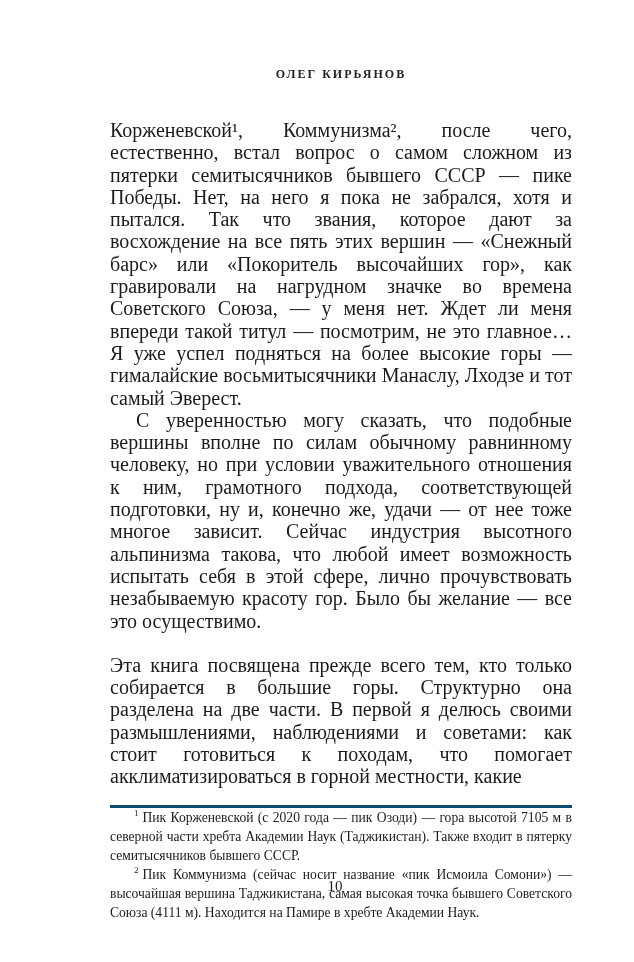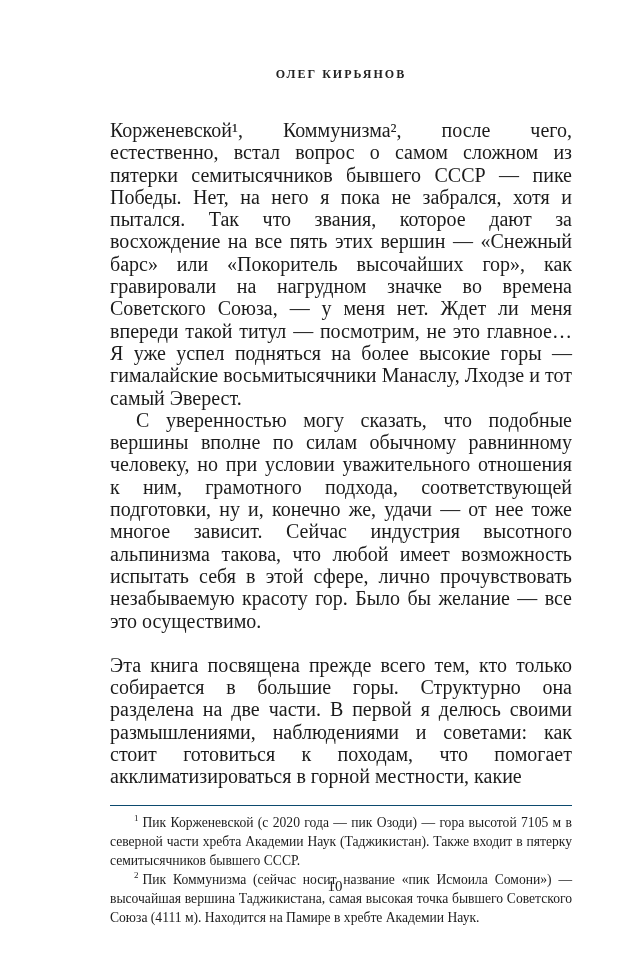--- a/index.html
+++ b/index.html
@@ -28,22 +28,21 @@
     line-height: 22.3px;
     text-align: justify;
     hyphens: auto;
     -webkit-hyphens: auto;
   }
   .body-text p { text-indent: 0; }
   .body-text p.indented { text-indent: 26px; }
   .body-text p.section-gap { margin-top: 22px; }
   .footnotes {
     margin-top: 17px;
-    border-top: 1px solid #0c4a6e;
-    padding-top: 7px;
+    border-top: 3px solid #0c4a6e;
     font-size: 13.6px;
     line-height: 19px;
     text-align: justify;
     hyphens: auto;
     -webkit-hyphens: auto;
   }
   .footnote { text-indent: 24px; }
   .footnote sup {
     font-size: 9px;
     line-height: 0;

